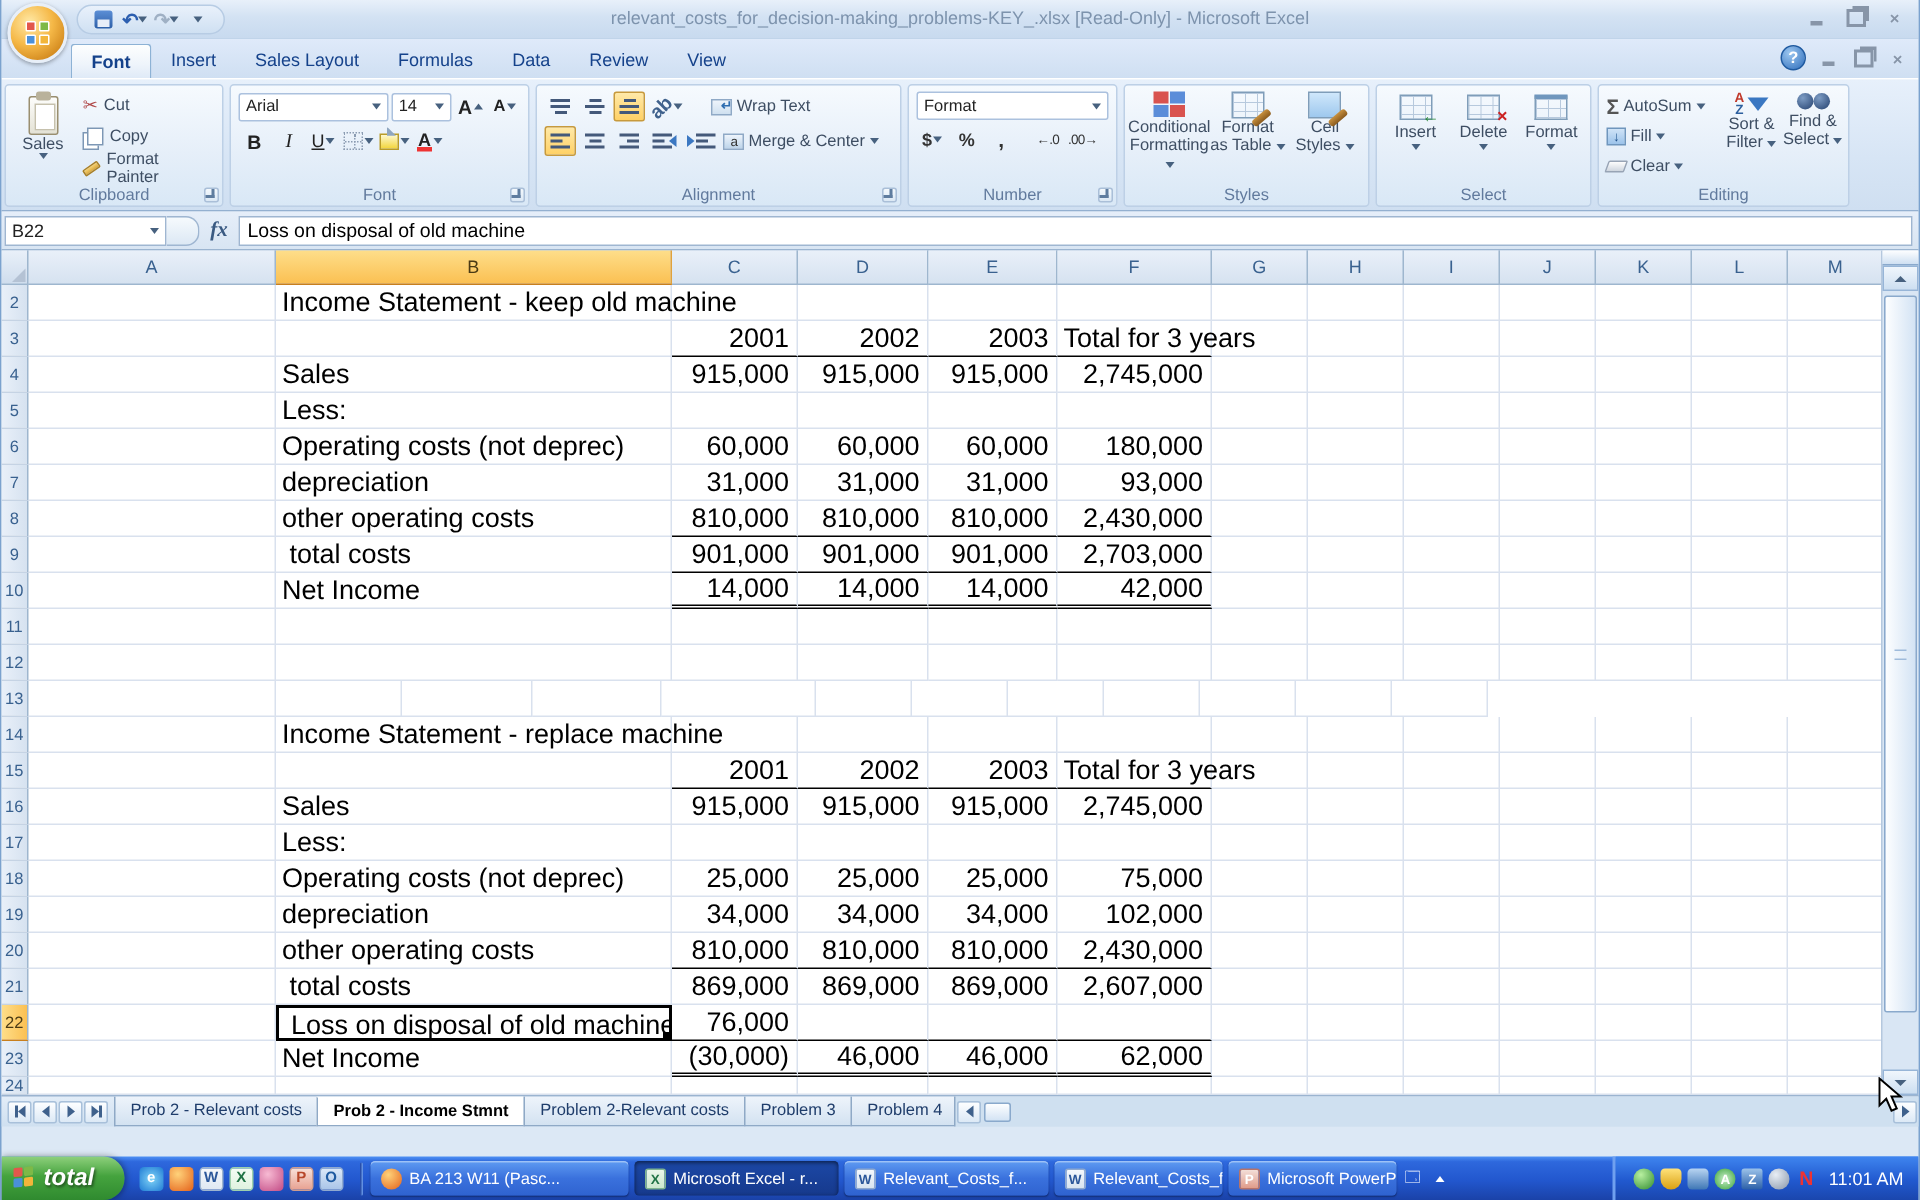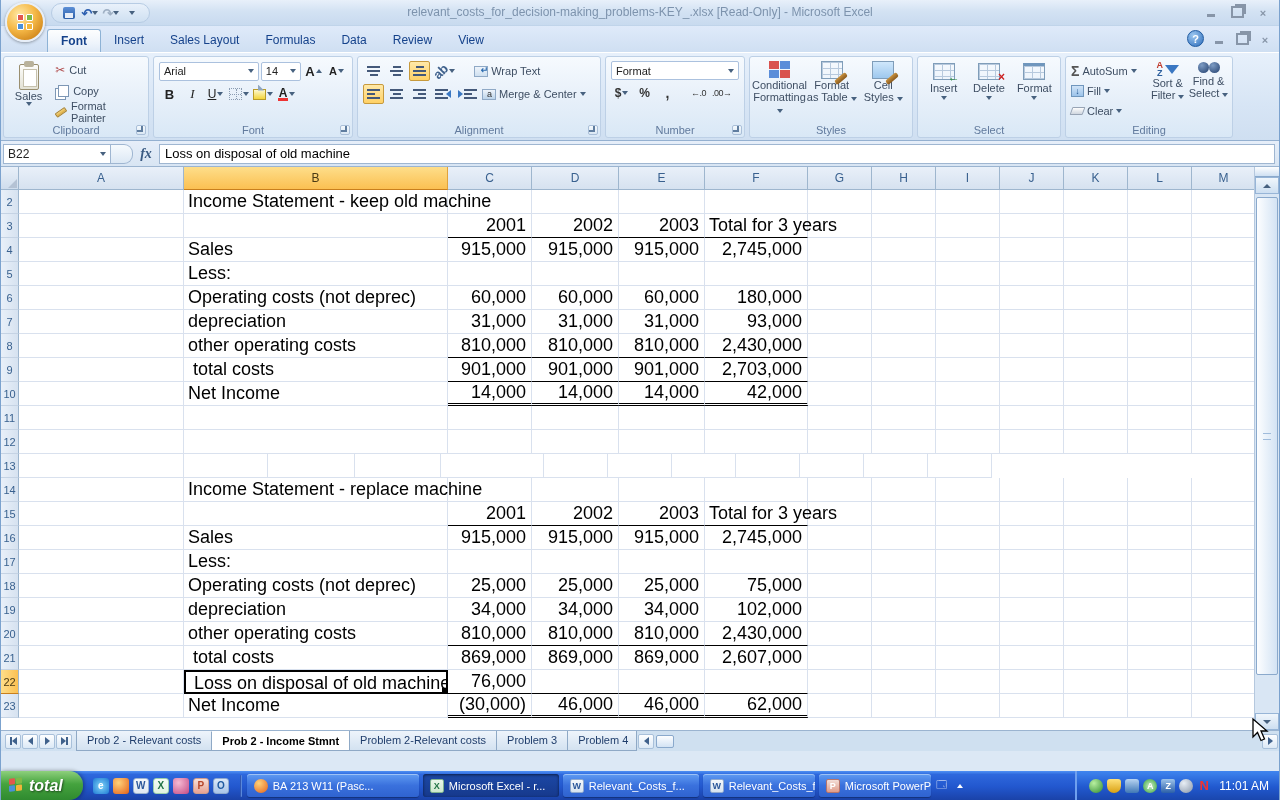--- a/index.html
+++ b/index.html
@@ -944,20 +944,36 @@
           <div class="cell num dbb" style="width: 86px;">46,000</div>
           <div class="cell num dbb" style="width: 103px;">62,000</div>
           <div class="cell" style="width: 64px;"></div>
           <div class="cell" style="width: 64px;"></div>
           <div class="cell" style="width: 64px;"></div>
           <div class="cell" style="width: 64px;"></div>
           <div class="cell" style="width: 64px;"></div>
           <div class="cell" style="width: 64px;"></div>
           <div class="cell" style="width: 64px;"></div>
         </div>
+        <div class="row" style="height: 12px; overflow: hidden;">
+          <div class="rn">24</div>
+          <div class="cell" style="width: 165px;"></div>
+          <div class="cell" style="width: 264px;"></div>
+          <div class="cell" style="width: 84px;"></div>
+          <div class="cell" style="width: 87px;"></div>
+          <div class="cell" style="width: 86px;"></div>
+          <div class="cell" style="width: 103px;"></div>
+          <div class="cell" style="width: 64px;"></div>
+          <div class="cell" style="width: 64px;"></div>
+          <div class="cell" style="width: 64px;"></div>
+          <div class="cell" style="width: 64px;"></div>
+          <div class="cell" style="width: 64px;"></div>
+          <div class="cell" style="width: 64px;"></div>
+          <div class="cell" style="width: 64px;"></div>
+        </div>
       </div>
   </div>
 
   <div class="vscroll">
     <div class="vsplit"></div>
     <div class="sbtn2">
         <span class="tinyup"></span>
       </div>
     <div class="vthumb"></div>
     <div class="sbtn2 vdown">

